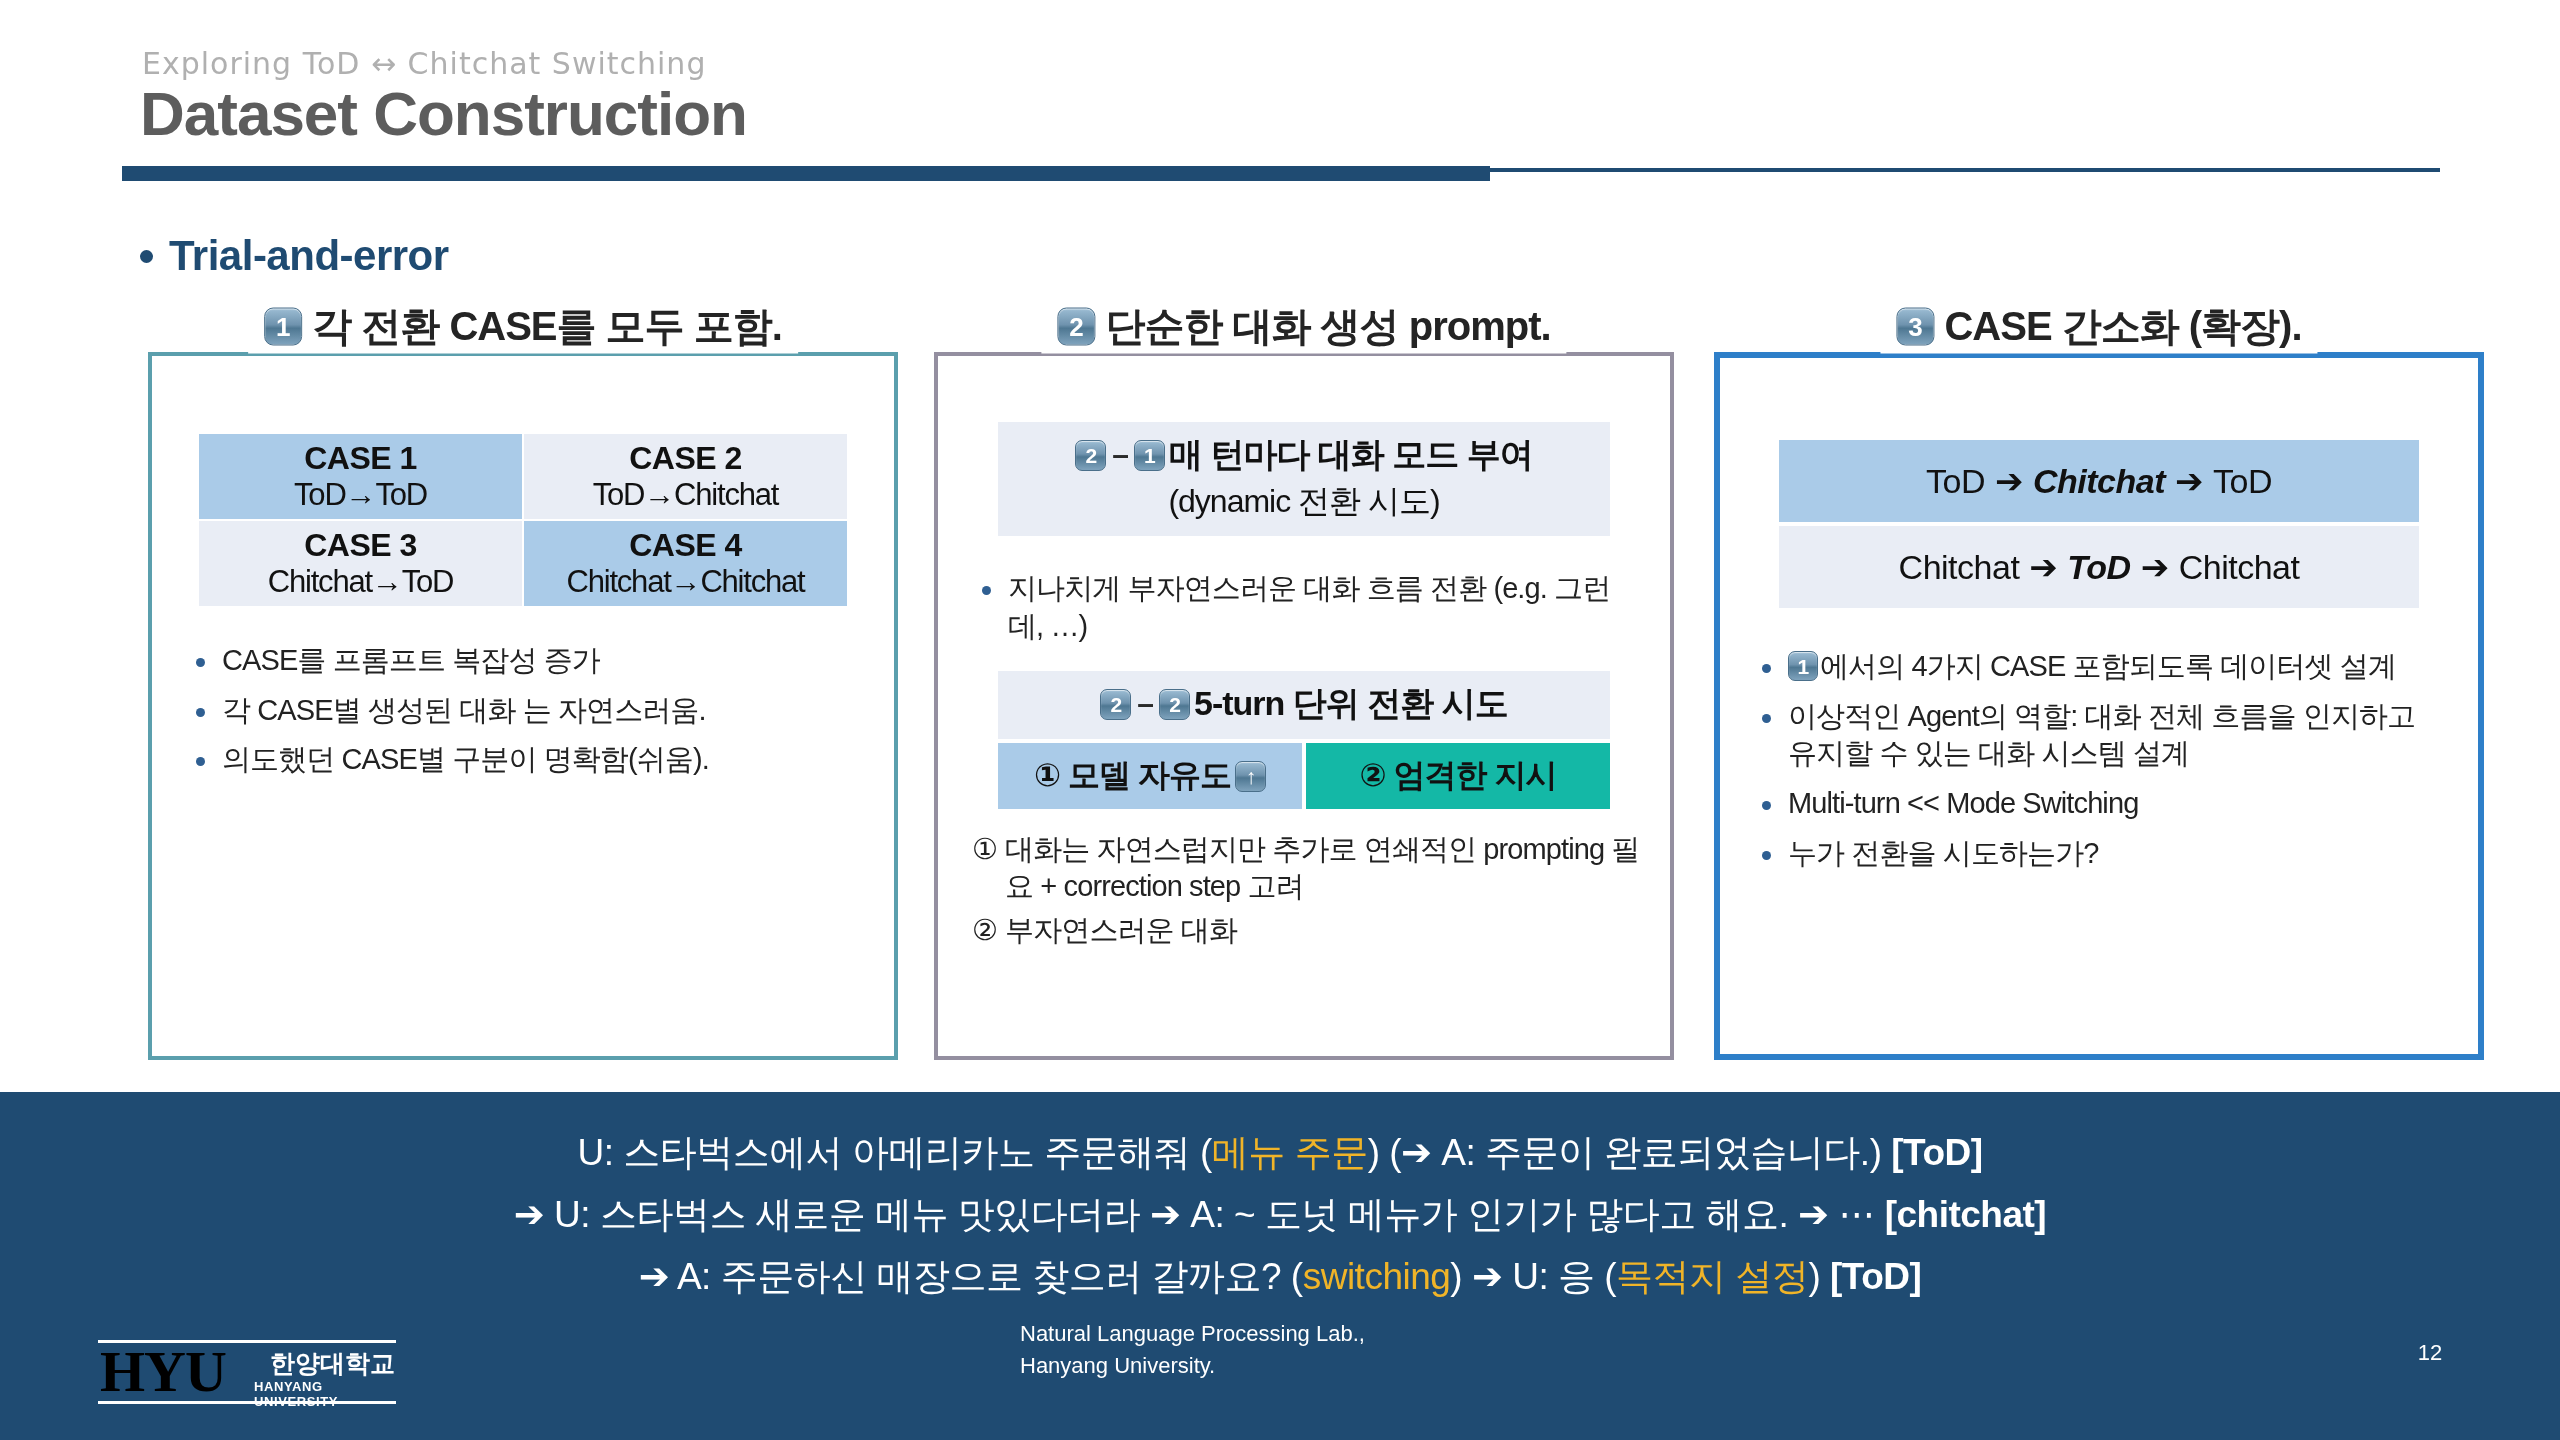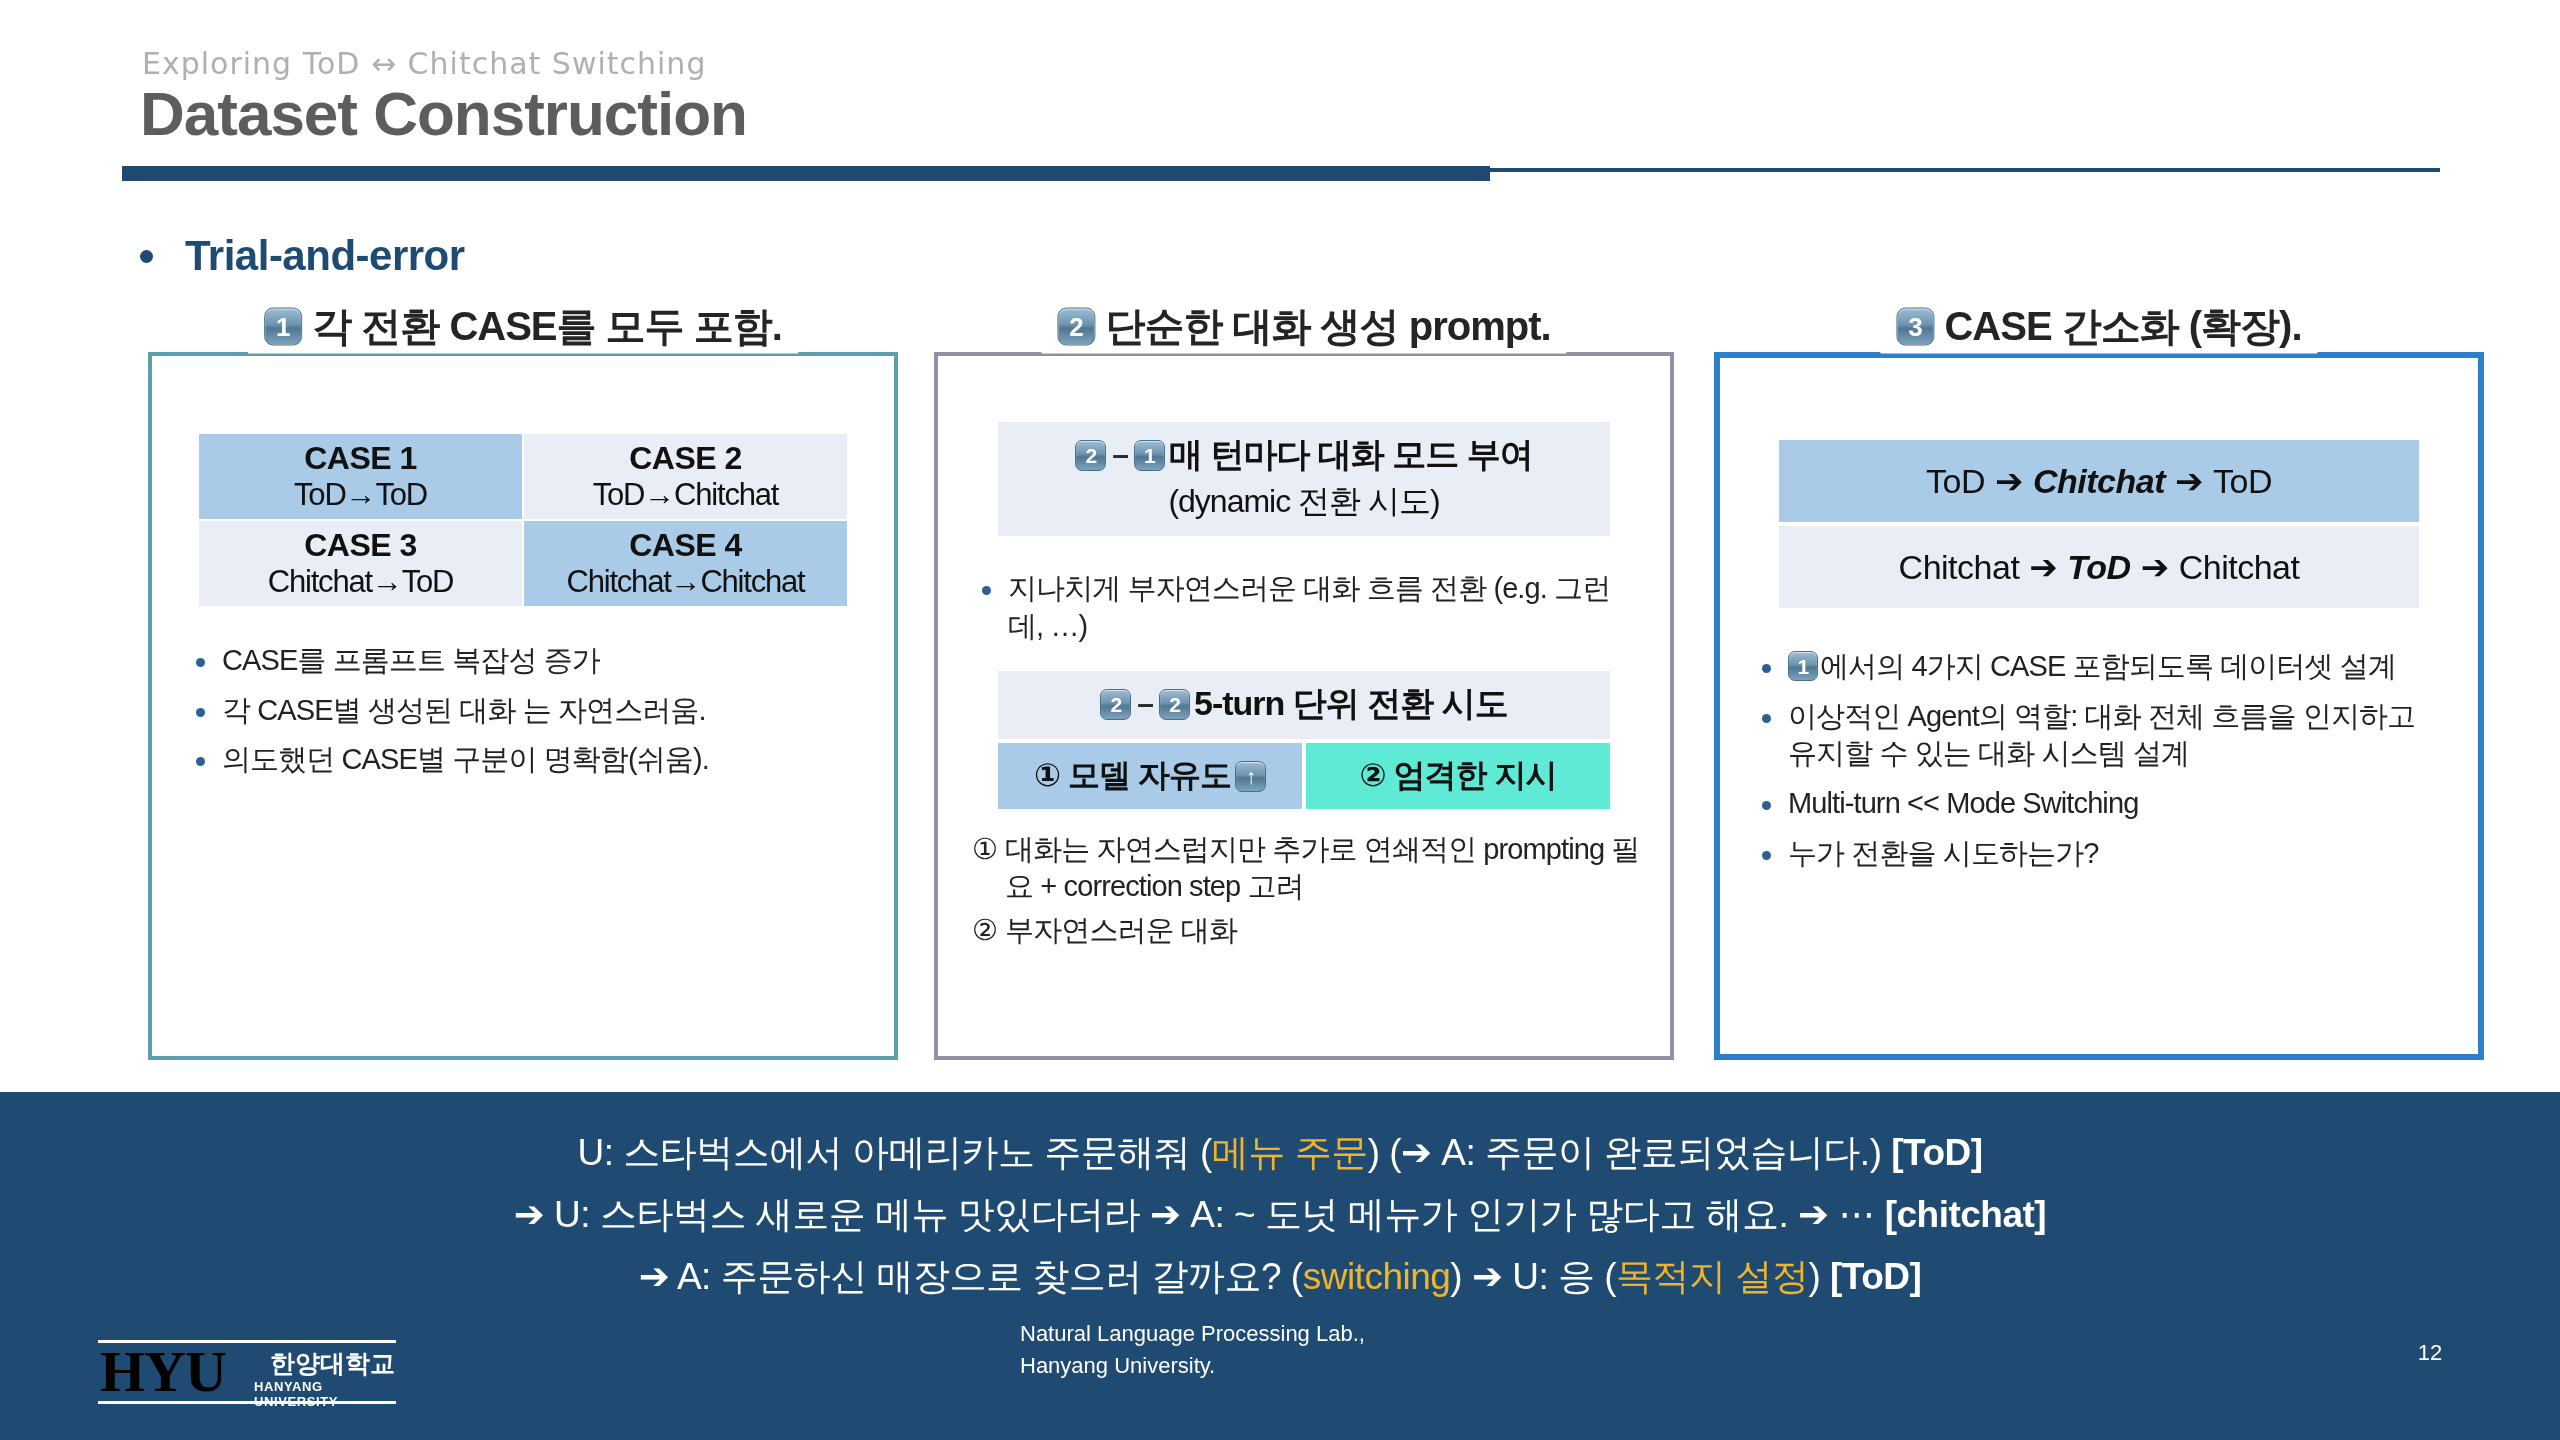--- a/index.html
+++ b/index.html
@@ -29,21 +29,21 @@
     width: 1368px; height: 15px; background: #1f4b72;
   }
   .title-bar-thin {
     position: absolute; left: 1490px; top: 168px;
     width: 950px; height: 4px; background: #1f4b72;
   }
 
   
   #section-head {
     position: absolute; left: 140px; top: 232px;
-    display: flex; align-items: center; gap: 32px;
+    display: flex; align-items: center; gap: 16px;
   }
   #section-head .dot {
     width: 13px; height: 13px; border-radius: 50%; background: #1f4b72;
   }
   #section-head .txt {
     font-size: 42px; font-weight: 700; color: #1f4b72; letter-spacing: -0.5px;
   }
 
   
   .panel { position: absolute; background: #fff; }
@@ -129,21 +129,21 @@
     font-size: 32px; color: #111; letter-spacing: -1.0px; margin-top: 2px;
   }
   .opt-row { display: flex; width: 612px; margin: 4px auto 0 auto; gap: 4px; }
   .opt {
     flex: 1; text-align: center; padding: 11px 12px;
     font-size: 32px; font-weight: 700; color: #111; letter-spacing: -1.0px;
     display: flex; align-items: center; justify-content: center; gap: 4px;
     white-space: nowrap;
   }
   .opt.sel { background: #aacbe8; }
-  .opt.unsel { background: #5eead4; }
+  .opt.unsel { background: #14b8a6; }
 
   .numlist { margin: 22px 0 0 4px; }
   .numlist .nrow {
     display: flex; gap: 8px; font-size: 29px; color: #222;
     line-height: 1.28; letter-spacing: -0.9px; margin-bottom: 6px;
   }
   .numlist .nrow .mark { flex: 0 0 auto; }
   .numlist .nrow .body { flex: 1 1 auto; }
 
   

